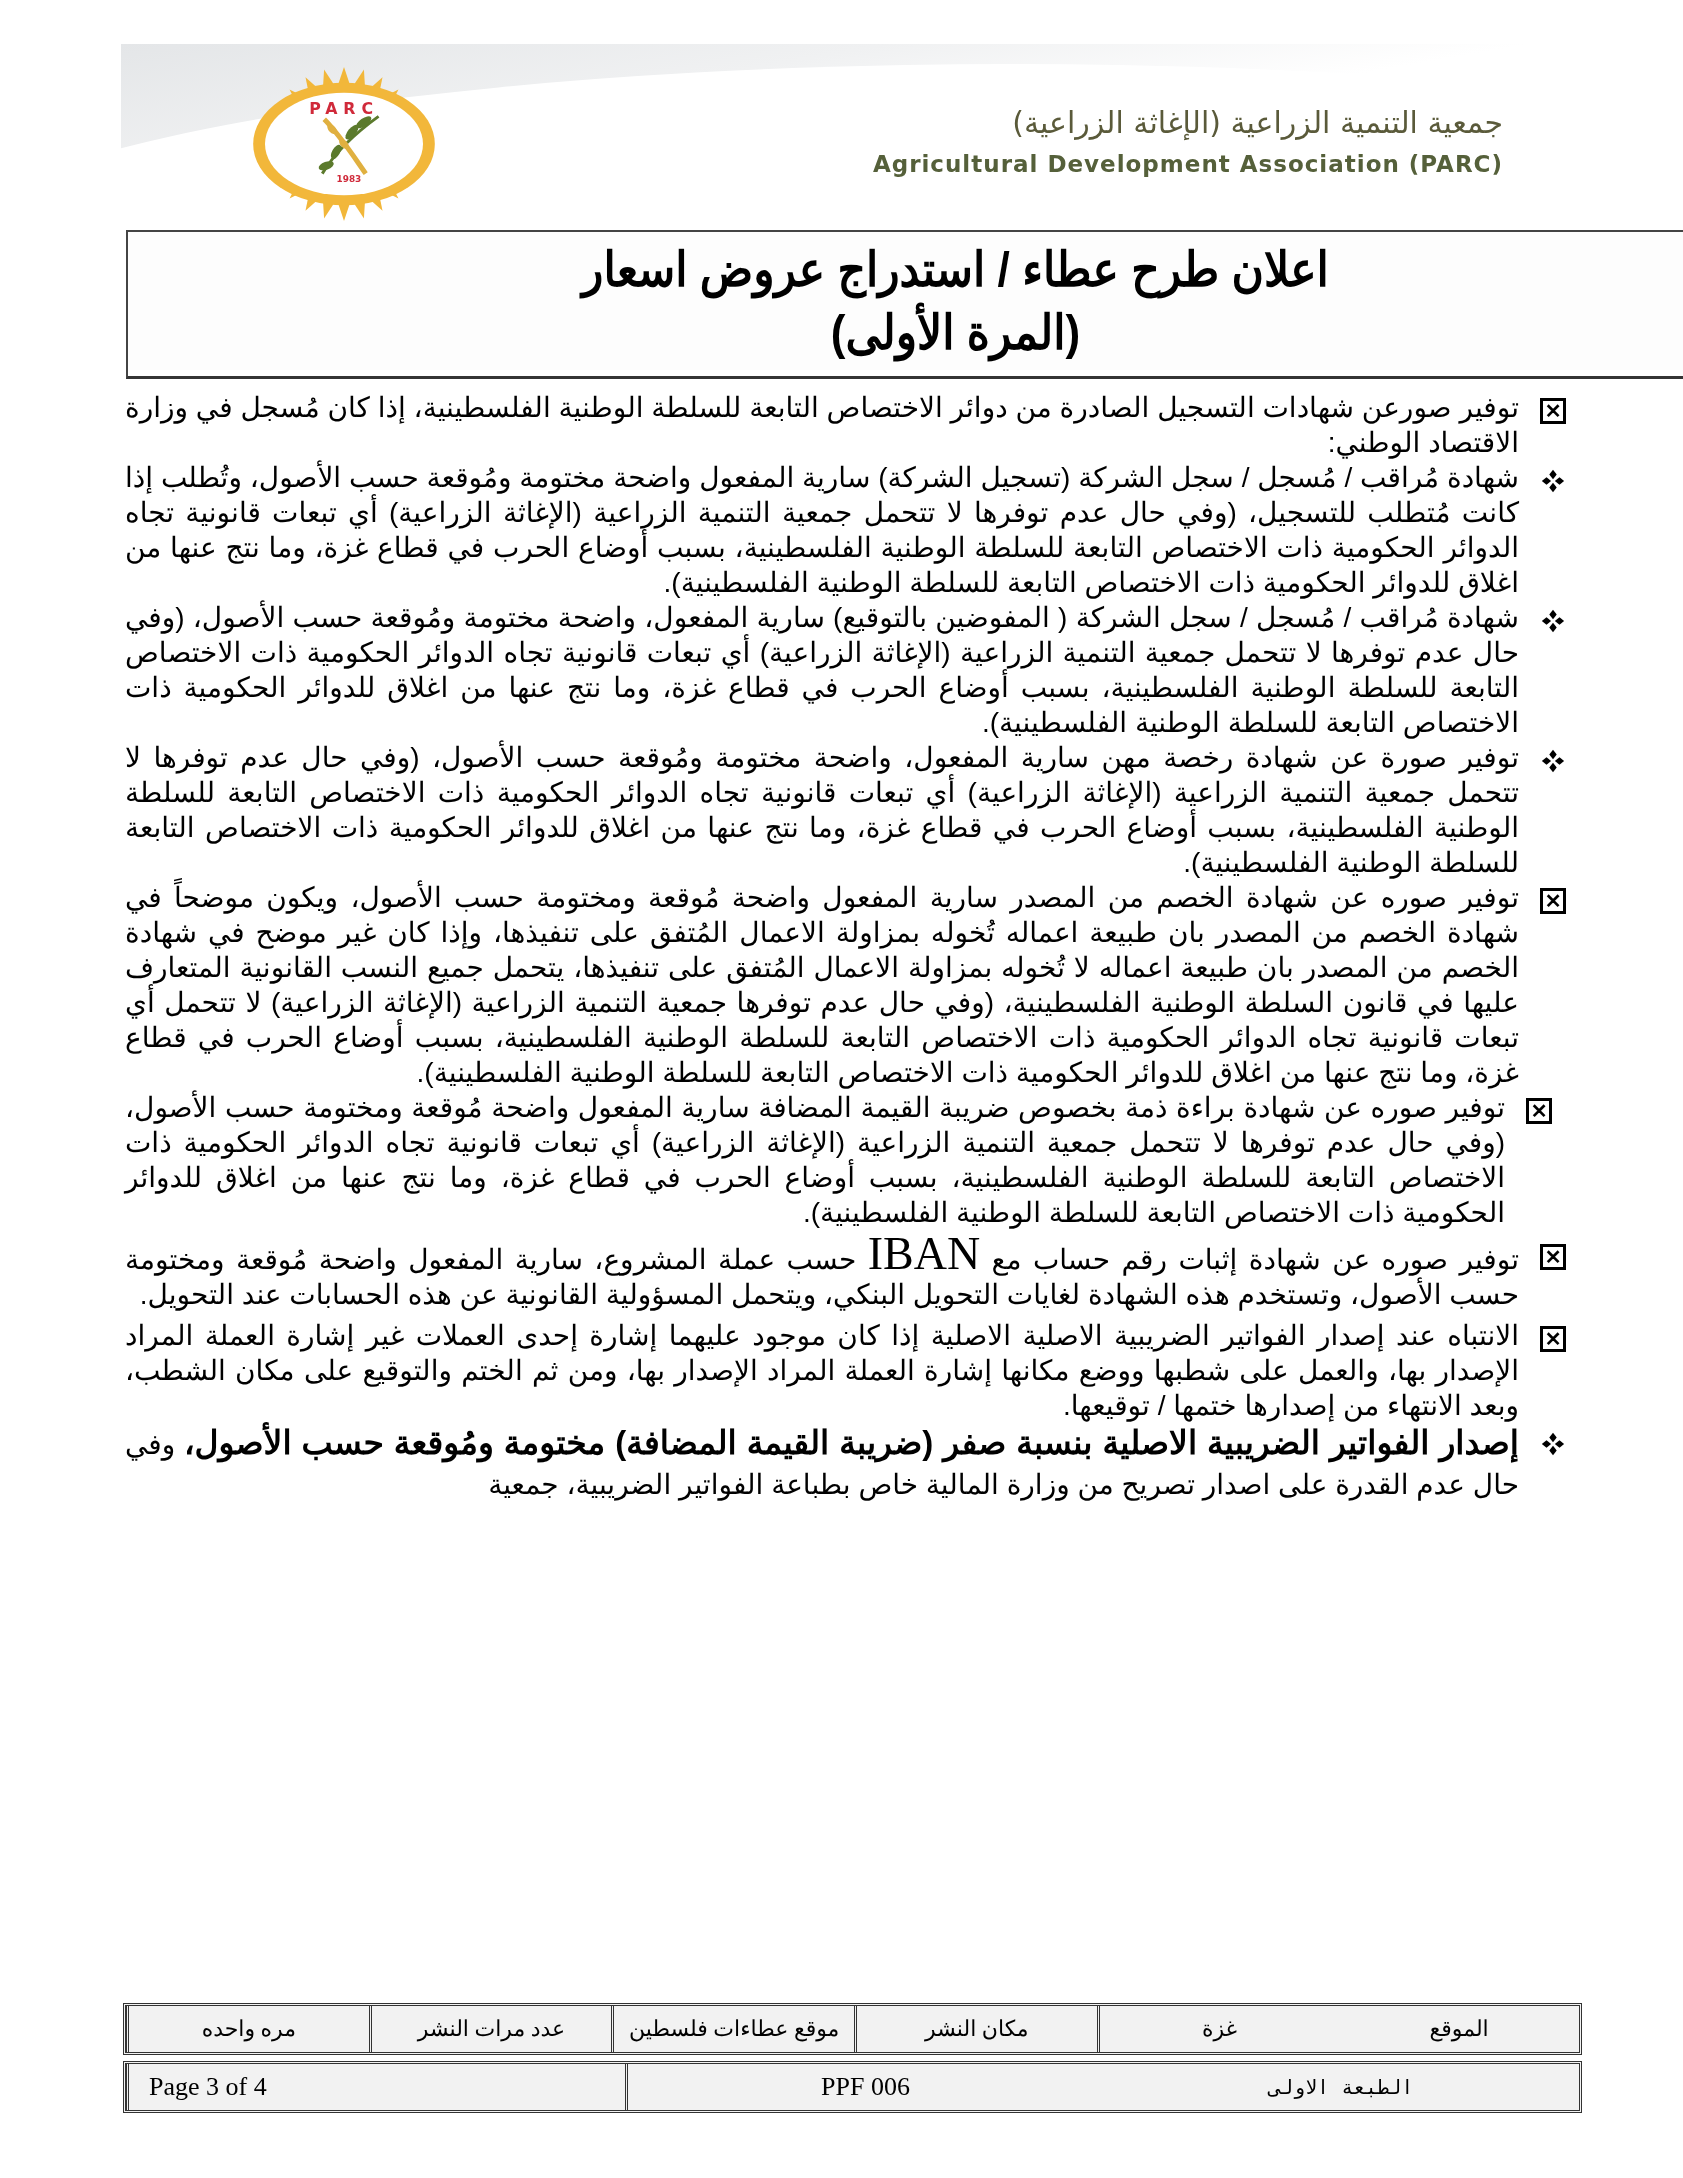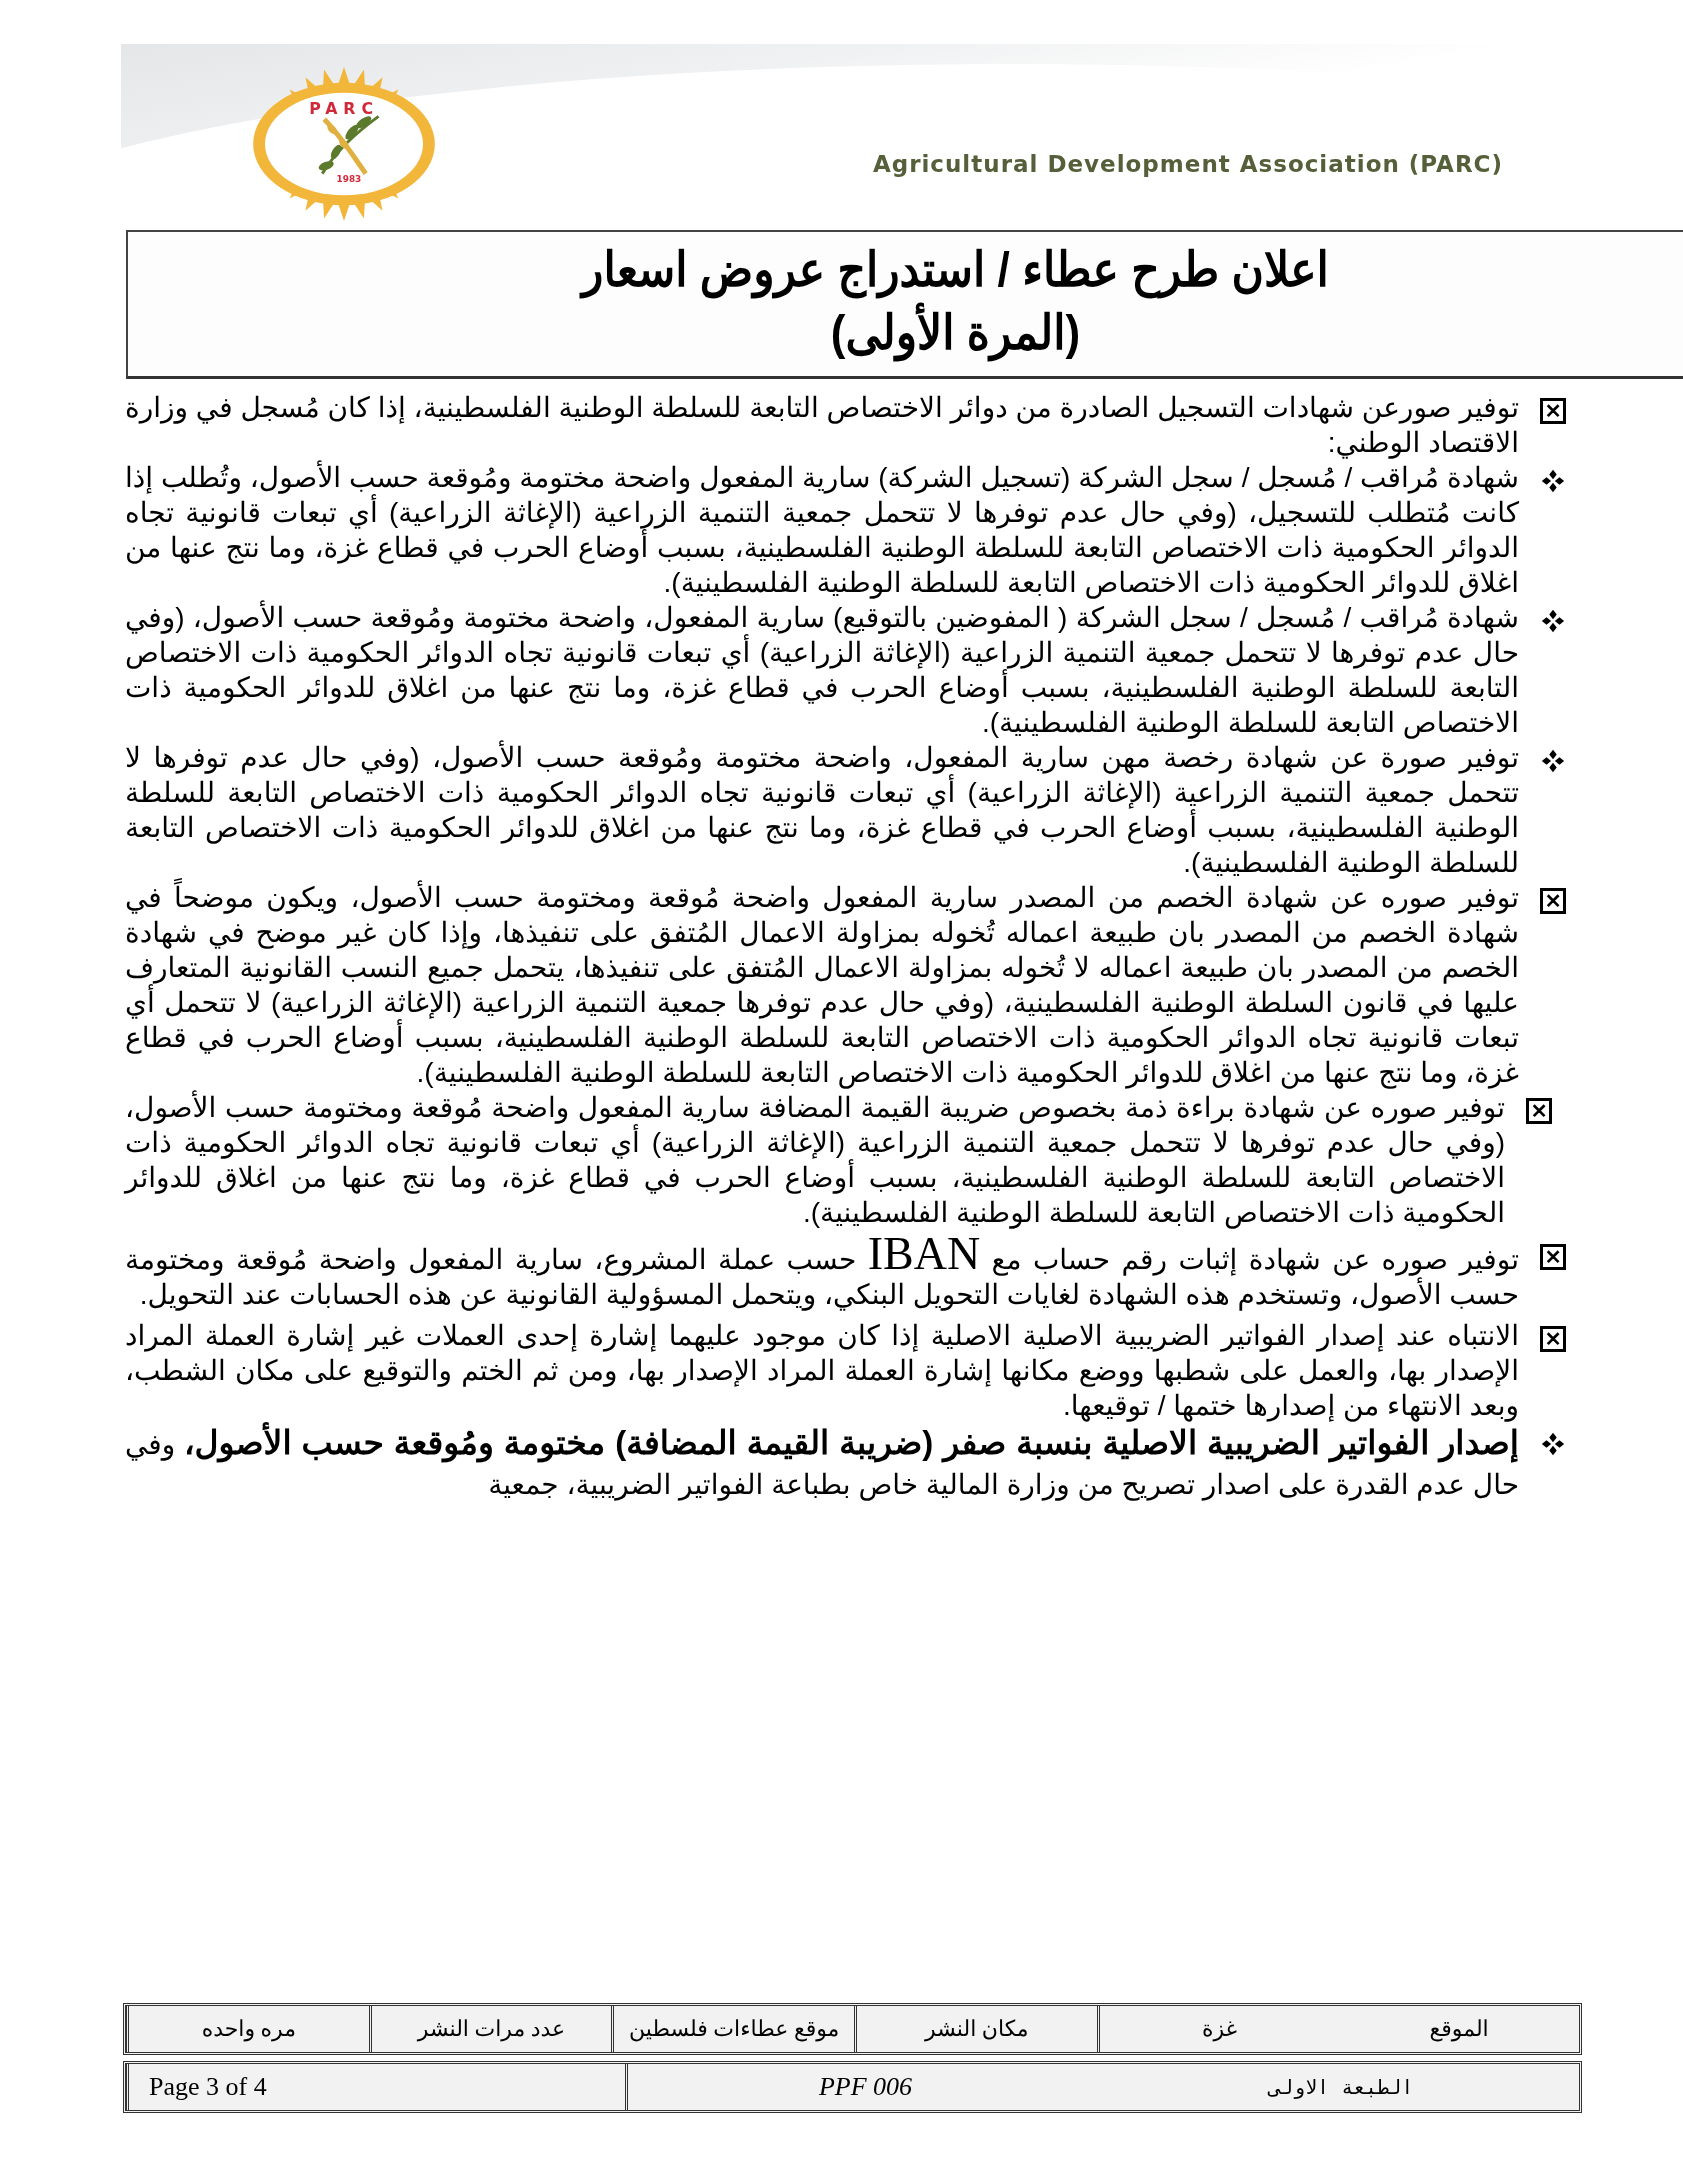--- a/index.html
+++ b/index.html
@@ -113,20 +113,21 @@
       <ellipse cx="20" cy="-22" rx="9" ry="4" fill="#5b7a2c" transform="rotate(-35 20 -22)"></ellipse>
       <ellipse cx="8" cy="-12" rx="9" ry="4" fill="#5b7a2c" transform="rotate(-50 8 -12)"></ellipse>
       <ellipse cx="-8" cy="8" rx="8" ry="4" fill="#5b7a2c" transform="rotate(-60 -8 8)"></ellipse>
       <ellipse cx="-18" cy="22" rx="8" ry="4" fill="#5b7a2c" transform="rotate(-20 -18 22)"></ellipse>
       <path d="M-20,-25 C-5,-10 8,10 22,30" stroke="#e0b040" stroke-width="5" fill="none"></path>
       <ellipse cx="-12" cy="-15" rx="6" ry="3.5" fill="#e0b040" transform="rotate(45 -12 -15)"></ellipse>
       <ellipse cx="0" cy="0" rx="6" ry="3.5" fill="#e0b040" transform="rotate(45 0 0)"></ellipse>
       <text x="5" y="38" text-anchor="middle" font-family="DejaVu Sans, sans-serif" font-size="9" font-weight="bold" fill="#d02a3a">1983</text>
     </g>
   </svg>
+  <div class="org-ar">جمعية التنمية الزراعية (الإغاثة الزراعية)</div>
   <div class="org-en">Agricultural Development Association (PARC)</div>
 </div>
 
 <div class="title-box">
   <div class="title-line first">اعلان طرح عطاء / استدراج عروض اسعار</div>
   <div class="title-line">(المرة الأولى)</div>
 </div>
 
 <div class="body">
 
@@ -218,17 +219,17 @@
   <div class="frow" dir="rtl">
     <div class="fcell">الموقع</div>
     <div class="fcell">غزة</div>
     <div class="fcell">مكان النشر</div>
     <div class="fcell">موقع عطاءات فلسطين</div>
     <div class="fcell">عدد مرات النشر</div>
     <div class="fcell">مره واحده</div>
   </div>
   <div class="frow r2" dir="rtl">
     <div class="fcell" style="font-size:20px;font-family:Liberation Mono, monospace;">الطبعة الاولى</div>
-    <div class="fcell" style="direction:ltr;font-style:italic;">PPF 006</div>
+    <div class="fcell" style="direction:ltr;">PPF 006</div>
     <div class="fcell left">Page 3 of 4</div>
   </div>
 </div>
 
 
 </body></html>

